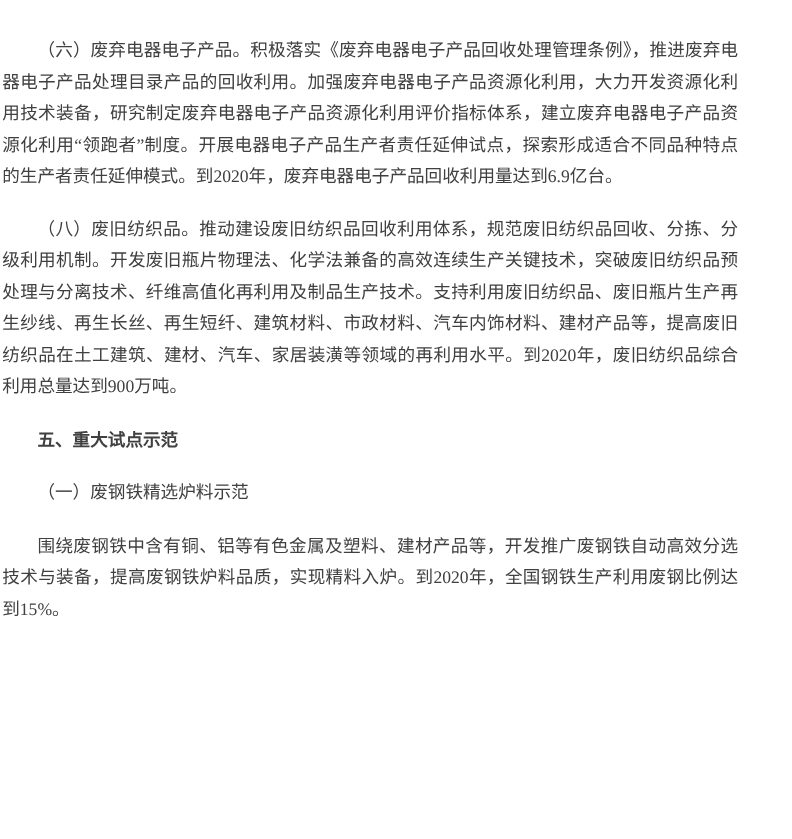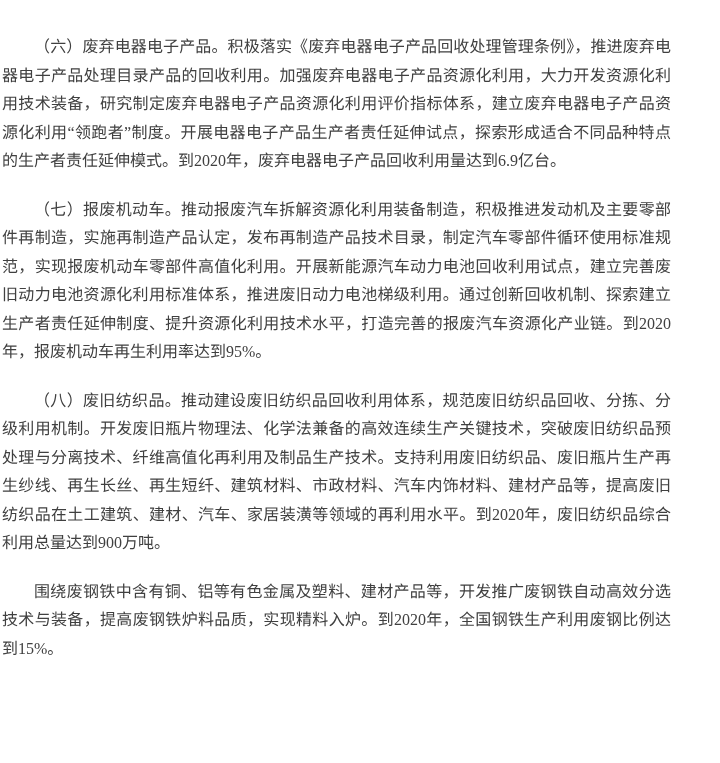--- a/index.html
+++ b/index.html
@@ -34,21 +34,22 @@
   .doc p.subheading {
     text-align: left;
   }
 </style>
 </head>
 <body>
 
 <div class="doc">
   <p>（六）废弃电器电子产品。积极落实《废弃电器电子产品回收处理管理条例》，推进废弃电器电子产品处理目录产品的回收利用。加强废弃电器电子产品资源化利用，大力开发资源化利用技术装备，研究制定废弃电器电子产品资源化利用评价指标体系，建立废弃电器电子产品资源化利用“领跑者”制度。开展电器电子产品生产者责任延伸试点，探索形成适合不同品种特点的生产者责任延伸模式。到2020年，废弃电器电子产品回收利用量达到6.9亿台。</p>
 
-  <p>（七）报废机动车。推动报废汽车拆解资源化利用装备制造，积极推进发动机及主要零部件再制造，实施再制造产品认定，发布再制造产品技术目录，制定汽车零部件循环使用标准规范，实现报废机动车零部件高值化利用。开展新能源汽车动力电池回收利用试点，建立完善废旧动力电池资源化利用标准体系，推进废旧动力电池梯级利用。通过创新回收机制、探索建立生产者责任延伸制度、提升资源化利用技术水平，打造完善的报废汽车资源化产业链。到2020年，报废机动车再生利用率达到95%。</p>
 
   <p>（八）废旧纺织品。推动建设废旧纺织品回收利用体系，规范废旧纺织品回收、分拣、分级利用机制。开发废旧瓶片物理法、化学法兼备的高效连续生产关键技术，突破废旧纺织品预处理与分离技术、纤维高值化再利用及制品生产技术。支持利用废旧纺织品、废旧瓶片生产再生纱线、再生长丝、再生短纤、建筑材料、市政材料、汽车内饰材料、建材产品等，提高废旧纺织品在土工建筑、建材、汽车、家居装潢等领域的再利用水平。到2020年，废旧纺织品综合利用总量达到900万吨。</p>
 
+  <p class="heading">五、重大试点示范</p>
 
+  <p class="subheading">（一）废钢铁精选炉料示范</p>
 
   <p>围绕废钢铁中含有铜、铝等有色金属及塑料、建材产品等，开发推广废钢铁自动高效分选技术与装备，提高废钢铁炉料品质，实现精料入炉。到2020年，全国钢铁生产利用废钢比例达到15%。</p>
 
 </div>
 
 </body></html>

